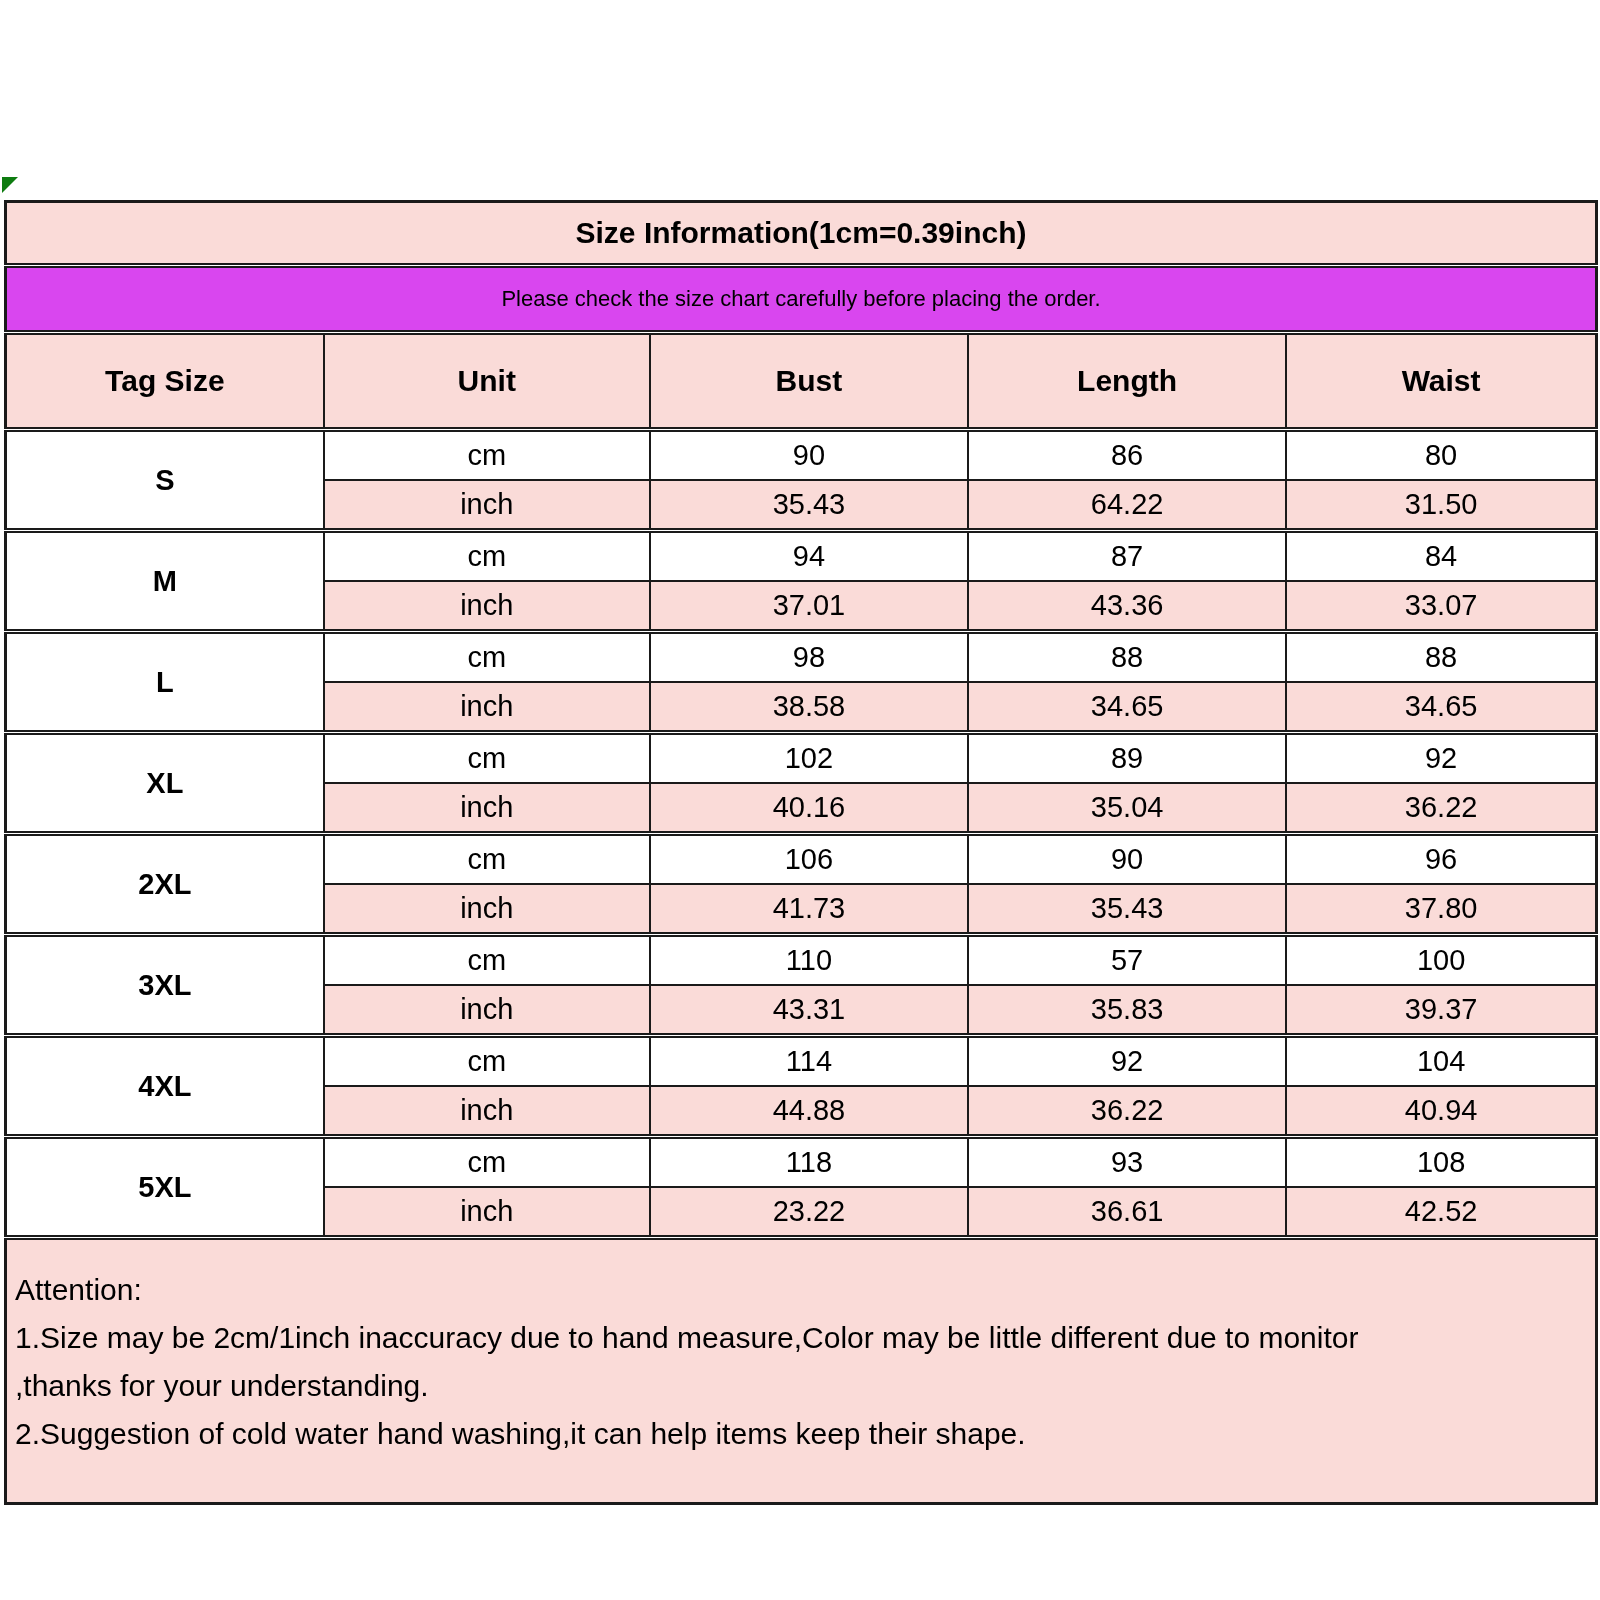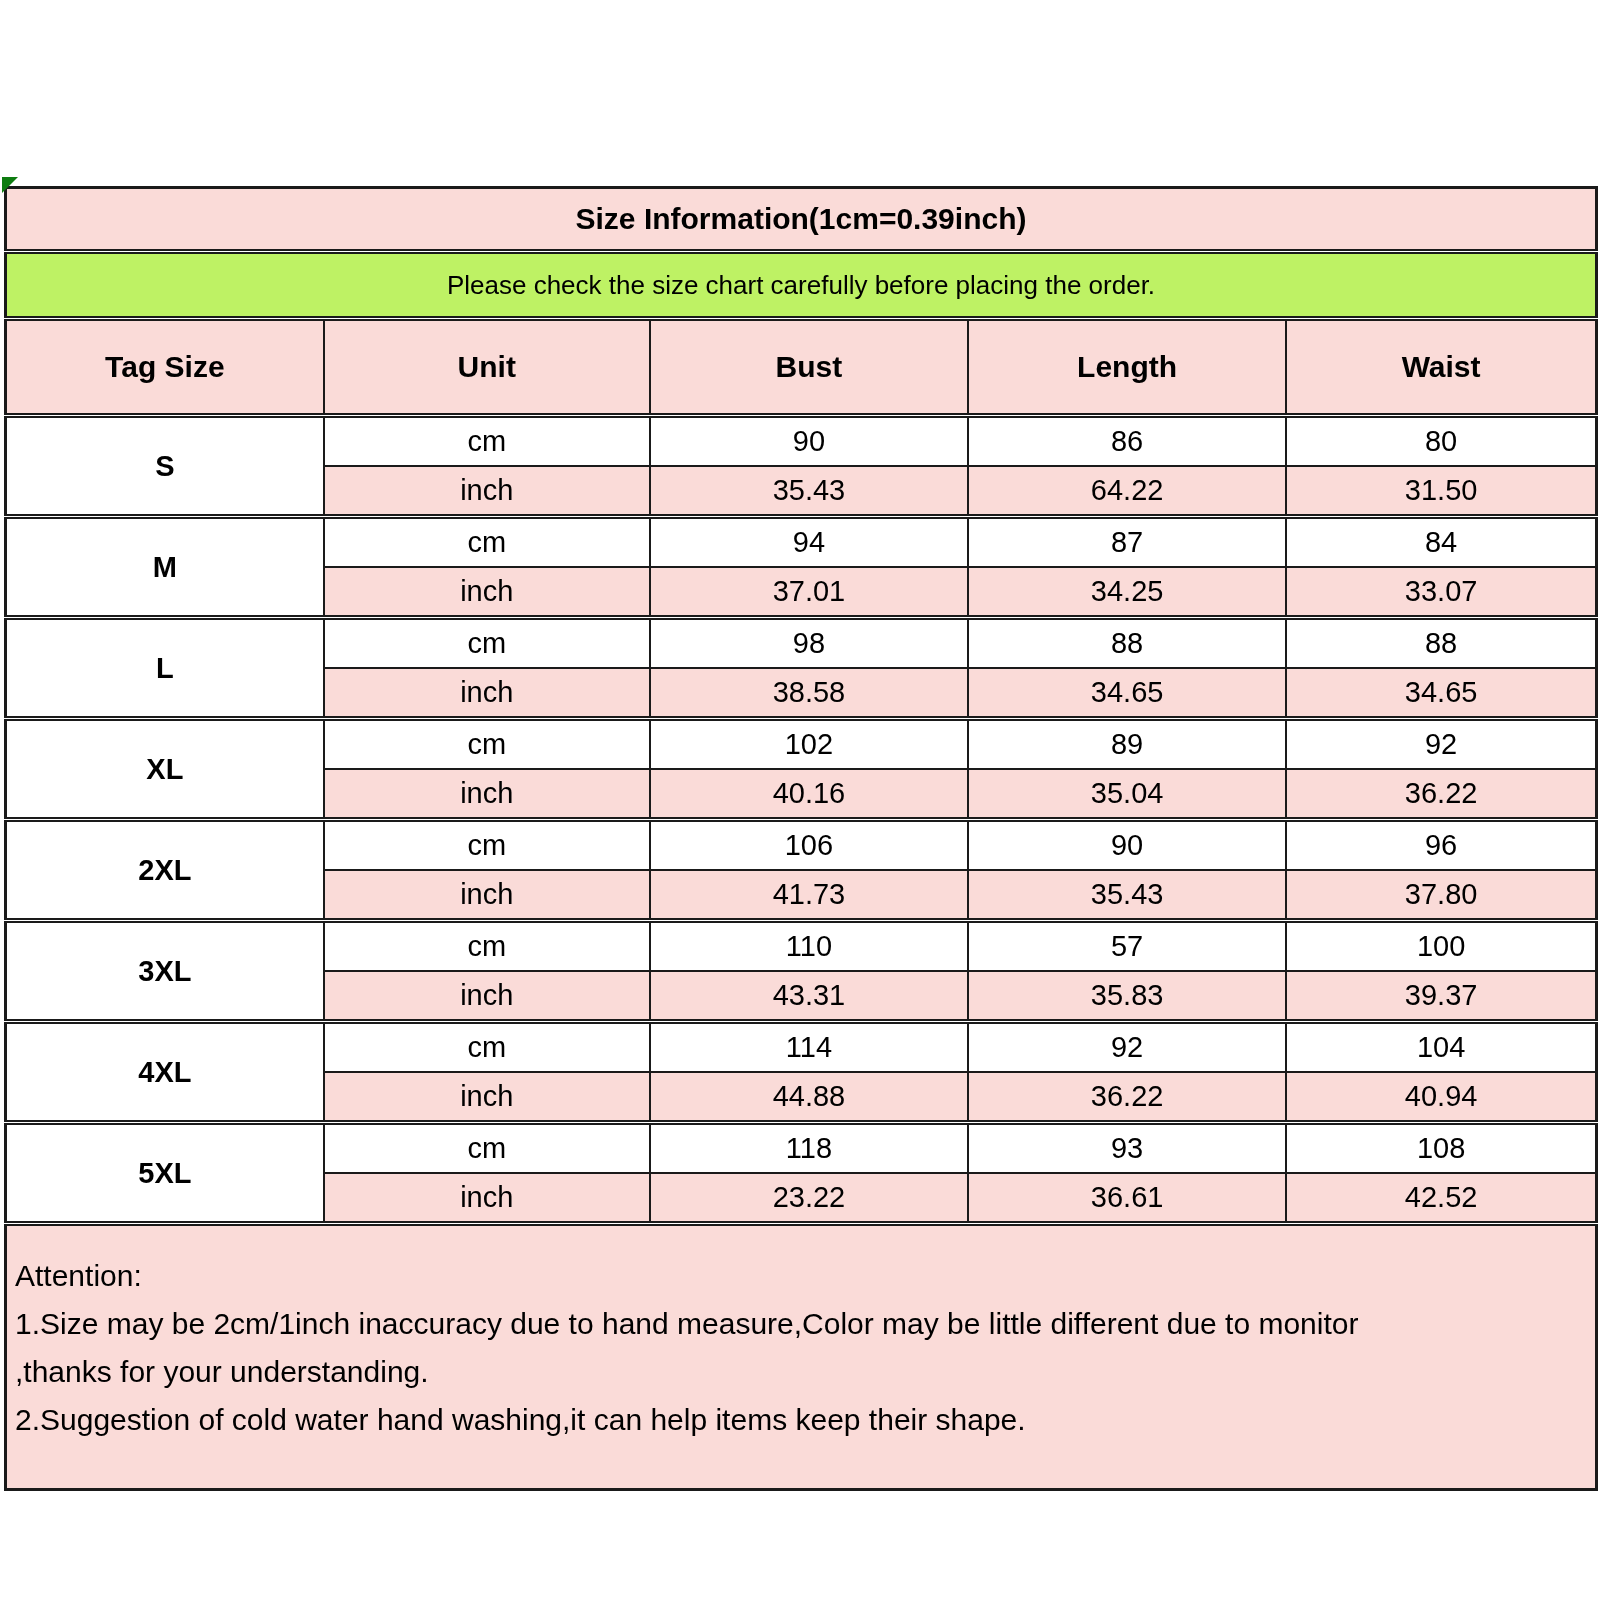--- a/index.html
+++ b/index.html
@@ -20,21 +20,21 @@
     left: 2px;
     top: 177px;
     width: 0; height: 0;
     border-top: 16px solid #0e7c10;
     border-right: 16px solid transparent;
     z-index: 2;
   }
   table.size-table {
     position: absolute;
     left: 4px;
-    top: 186px;
+    top: 200px;
     width: 1594px;
     border-collapse: collapse;
     table-layout: fixed;
     background: #ffffff;
     border: 3px solid #1a1a1a;
   }
   table.size-table td {
     border: 2px solid #1a1a1a;
     text-align: center;
     vertical-align: middle;
@@ -48,22 +48,22 @@
   col.c-waist { width: 19.5%; }
 
   tr.title-row td {
     height: 60px;
     background: #fadbd8;
     font-weight: bold;
     font-size: 30px;
   }
   tr.subtitle-row td {
     height: 62px;
-    background: #bef264;
-    font-size: 26px;
+    background: #d946ef;
+    font-size: 22px;
     border-top: 5px double #1a1a1a;
   }
   tr.header-row td {
     height: 92px;
     background: #fadbd8;
     font-weight: bold;
     font-size: 30px;
     border-top: 5px double #1a1a1a;
   }
   tr.data-row td { height: 47px; font-size: 29px; }
@@ -135,21 +135,21 @@
       <tr class="data-row group-start">
         <td class="tag-cell" rowspan="2">M</td>
         <td class="unit-cell cell-white">cm</td>
         <td class="cell-white">94</td>
         <td class="cell-white">87</td>
         <td class="cell-white">84</td>
       </tr>
       <tr class="data-row">
         <td class="unit-cell cell-pink">inch</td>
         <td class="cell-pink">37.01</td>
-        <td class="cell-pink">34.25</td>
+        <td class="cell-pink">43.36</td>
         <td class="cell-pink">33.07</td>
       </tr>
 
       <tr class="data-row group-start">
         <td class="tag-cell" rowspan="2">L</td>
         <td class="unit-cell cell-white">cm</td>
         <td class="cell-white">98</td>
         <td class="cell-white">88</td>
         <td class="cell-white">88</td>
       </tr>

